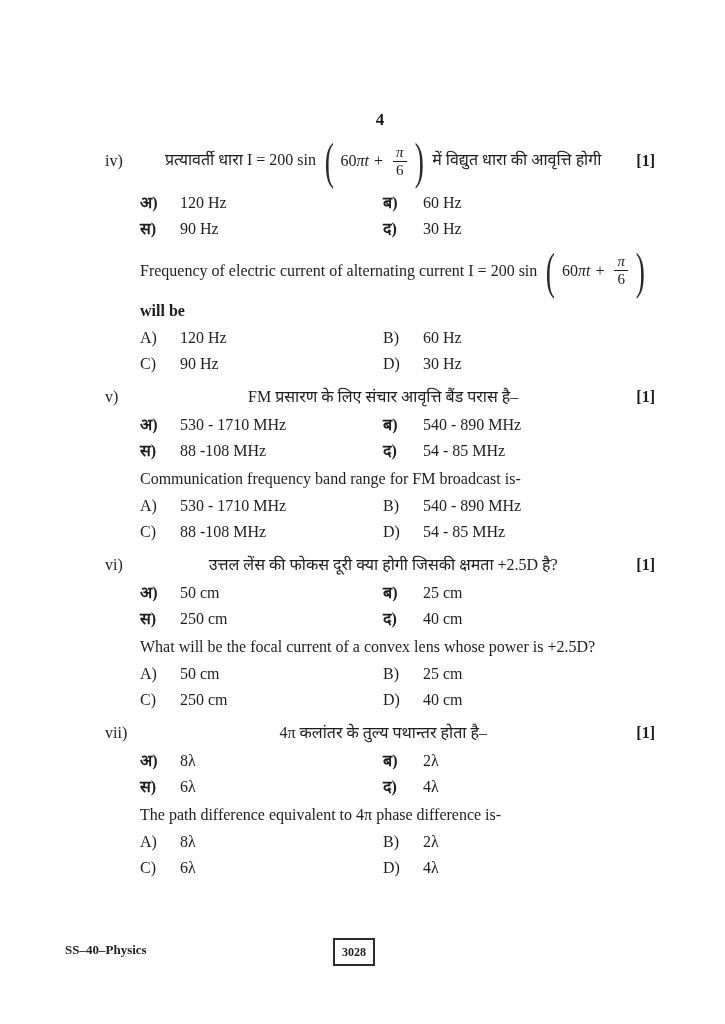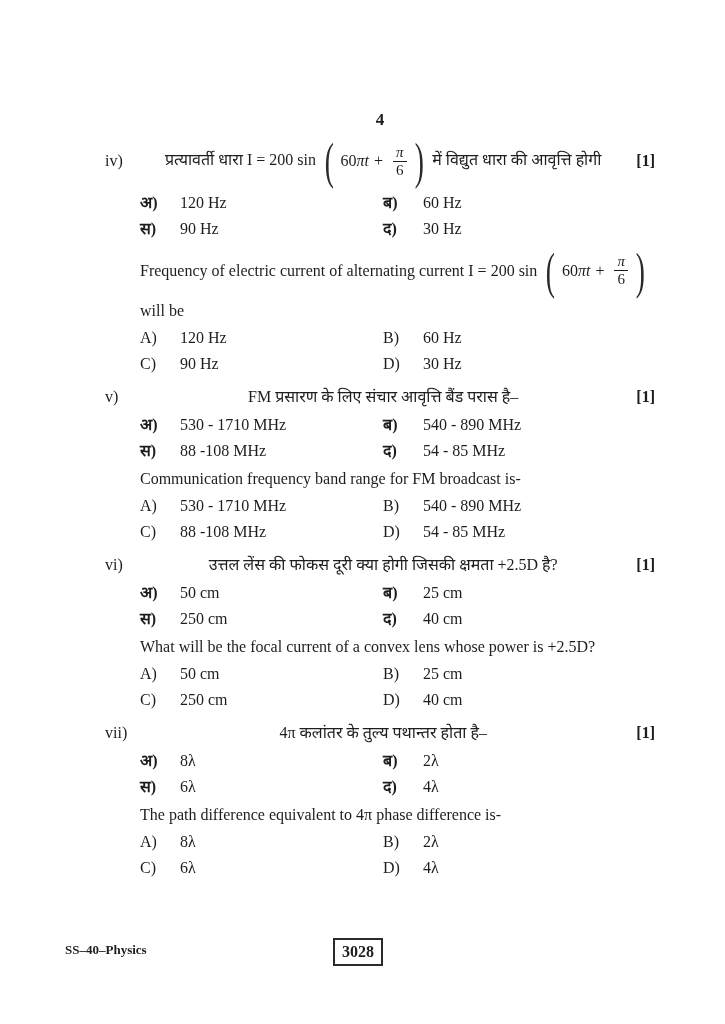--- a/index.html
+++ b/index.html
@@ -10,33 +10,33 @@
   .q-head{display:flex;align-items:center;margin-top:9px;line-height:26px;}
   #questions .q:first-child .q-head{margin-top:3px;}
   .q-num{flex:none;width:35px;}
   .q-text{flex:1;padding-right:10px;text-align:center;}
   .q-marks{flex:none;font-weight:bold;}
   .opts{margin:4px 0 0 35px;display:grid;grid-template-columns:243px 1fr;row-gap:4px;}
   .opt{display:flex;line-height:22px;}
   .opt-label{flex:none;width:40px;}
   .opts.hindi .opt-label{font-weight:bold;}
   .en-para{margin:5px 0 0 35px;display:flex;align-items:center;white-space:nowrap;line-height:24px;}
-  .en-line{margin:2px 0 0 35px;line-height:24px;}
+  .en-line{margin:2px 0 0 35px;line-height:24px;font-weight:bold;}
   .formula{display:inline-flex;align-items:center;vertical-align:middle;margin:0 5px;}
   .paren{font-size:50px;font-weight:300;line-height:1.05;transform:scaleX(.55);color:#2a2a2a;}
   .f-body{margin:0 1px 0 3px;}
   .f-it{font-style:italic;}
   .f-op{margin:0 5px;}
   .frac{display:inline-flex;flex-direction:column;align-items:center;line-height:1.15;margin:0 4px;font-size:15px;}
   .frac-num{border-bottom:1.2px solid #1d1d1d;padding:0 3px;font-style:italic;}
   .frac-den{font-style:normal;}
   .footer{position:absolute;left:0;top:938px;width:100%;height:32px;}
   .footer-code{position:absolute;left:65px;top:4px;font-weight:bold;font-size:13px;}
   .footer-box{position:absolute;left:333px;top:0;border:2px solid #2a2a2a;padding:0 7px;
-              font-weight:bold;font-size:16px;line-height:24px;}
+              font-weight:bold;font-size:12px;line-height:24px;}
 </style>
 </head>
 <body>
 
 <div class="page">
   <div class="content">
     <div class="page-number">4</div>
     <div id="questions">
         <div class="q">
           <div class="q-head">

